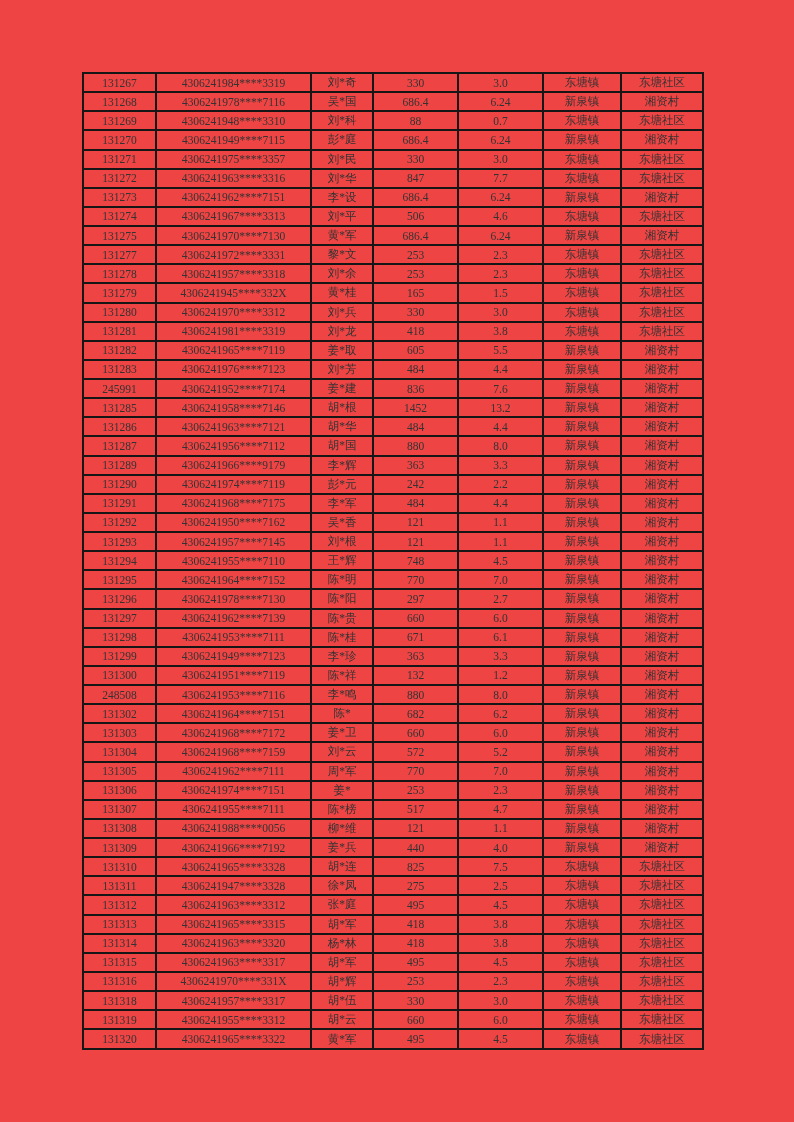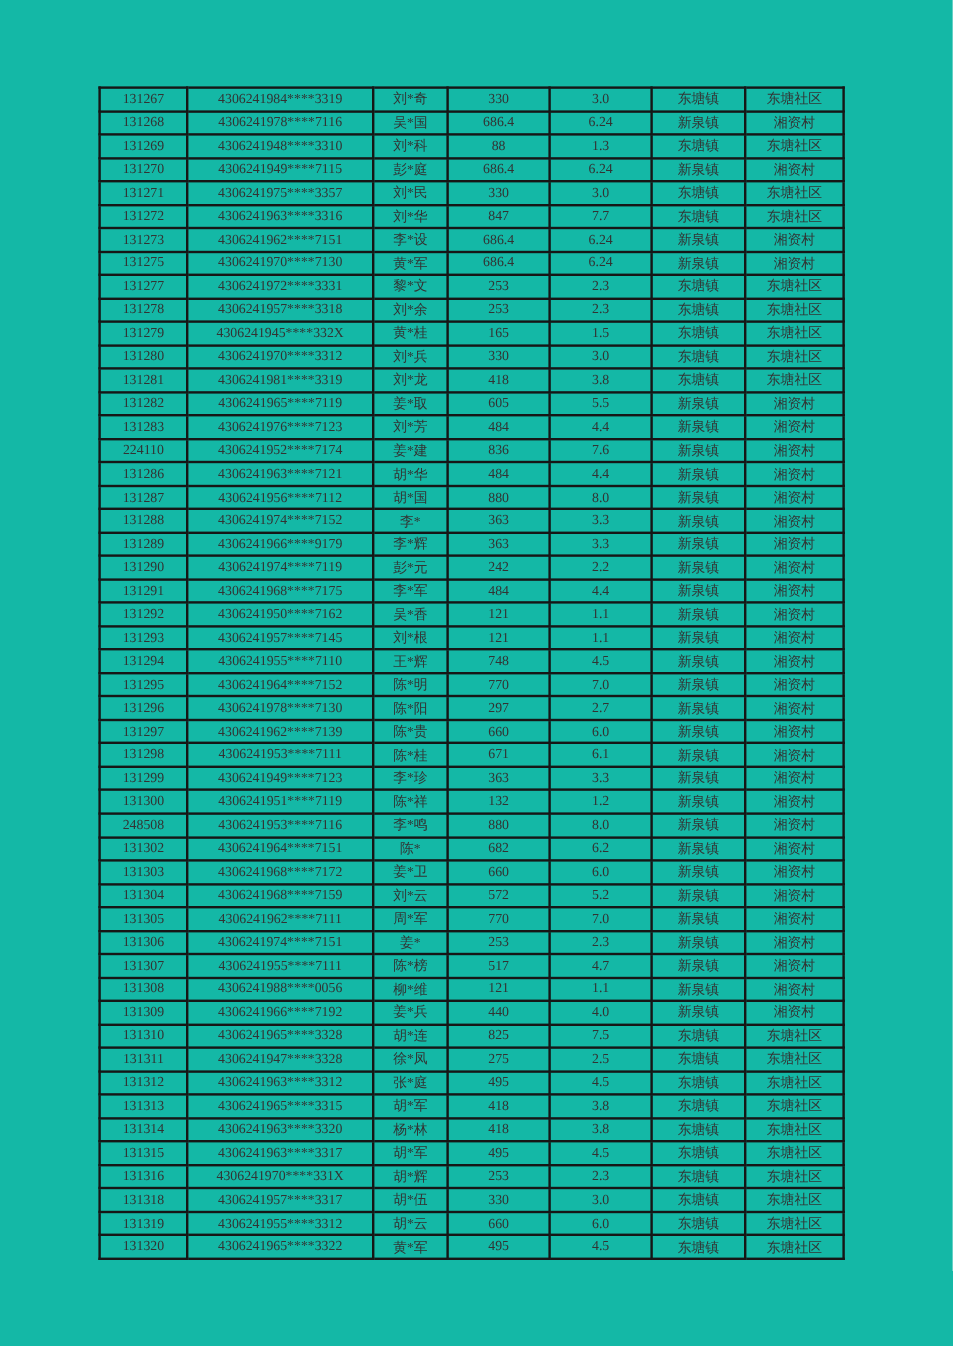--- a/index.html
+++ b/index.html
@@ -6,21 +6,21 @@
   html, body {
     width: 794px;
     height: 1122px;
     background: #ffffff;
     font-family: "Liberation Serif", "DejaVu Serif", serif;
   }
   .page {
     position: relative;
     width: 794px;
     height: 1122px;
-    background: #14b8a6;
+    background: #ef4444;
     overflow: hidden;
   }
   table.benefit-table {
     position: absolute;
     left: 82px;
     top: 72px;
     width: 620px;
     height: 978px;
     border-collapse: collapse;
     table-layout: fixed;
@@ -77,21 +77,21 @@
     <td>6.24</td>
     <td>新泉镇</td>
     <td>湘资村</td>
   </tr>
 
   <tr>
     <td>131269</td>
     <td>4306241948****3310</td>
     <td>刘*科</td>
     <td>88</td>
-    <td>1.3</td>
+    <td>0.7</td>
     <td>东塘镇</td>
     <td>东塘社区</td>
   </tr>
 
   <tr>
     <td>131270</td>
     <td>4306241949****7115</td>
     <td>彭*庭</td>
     <td>686.4</td>
     <td>6.24</td>
@@ -122,20 +122,29 @@
   <tr>
     <td>131273</td>
     <td>4306241962****7151</td>
     <td>李*设</td>
     <td>686.4</td>
     <td>6.24</td>
     <td>新泉镇</td>
     <td>湘资村</td>
   </tr>
 
+  <tr>
+    <td>131274</td>
+    <td>4306241967****3313</td>
+    <td>刘*平</td>
+    <td>506</td>
+    <td>4.6</td>
+    <td>东塘镇</td>
+    <td>东塘社区</td>
+  </tr>
 
   <tr>
     <td>131275</td>
     <td>4306241970****7130</td>
     <td>黄*军</td>
     <td>686.4</td>
     <td>6.24</td>
     <td>新泉镇</td>
     <td>湘资村</td>
   </tr>
@@ -205,29 +214,38 @@
     <td>131283</td>
     <td>4306241976****7123</td>
     <td>刘*芳</td>
     <td>484</td>
     <td>4.4</td>
     <td>新泉镇</td>
     <td>湘资村</td>
   </tr>
 
   <tr>
-    <td>224110</td>
+    <td>245991</td>
     <td>4306241952****7174</td>
     <td>姜*建</td>
     <td>836</td>
     <td>7.6</td>
     <td>新泉镇</td>
     <td>湘资村</td>
   </tr>
 
+  <tr>
+    <td>131285</td>
+    <td>4306241958****7146</td>
+    <td>胡*根</td>
+    <td>1452</td>
+    <td>13.2</td>
+    <td>新泉镇</td>
+    <td>湘资村</td>
+  </tr>
 
   <tr>
     <td>131286</td>
     <td>4306241963****7121</td>
     <td>胡*华</td>
     <td>484</td>
     <td>4.4</td>
     <td>新泉镇</td>
     <td>湘资村</td>
   </tr>
@@ -235,29 +253,20 @@
   <tr>
     <td>131287</td>
     <td>4306241956****7112</td>
     <td>胡*国</td>
     <td>880</td>
     <td>8.0</td>
     <td>新泉镇</td>
     <td>湘资村</td>
   </tr>
 
-  <tr>
-    <td>131288</td>
-    <td>4306241974****7152</td>
-    <td>李*</td>
-    <td>363</td>
-    <td>3.3</td>
-    <td>新泉镇</td>
-    <td>湘资村</td>
-  </tr>
 
   <tr>
     <td>131289</td>
     <td>4306241966****9179</td>
     <td>李*辉</td>
     <td>363</td>
     <td>3.3</td>
     <td>新泉镇</td>
     <td>湘资村</td>
   </tr>

